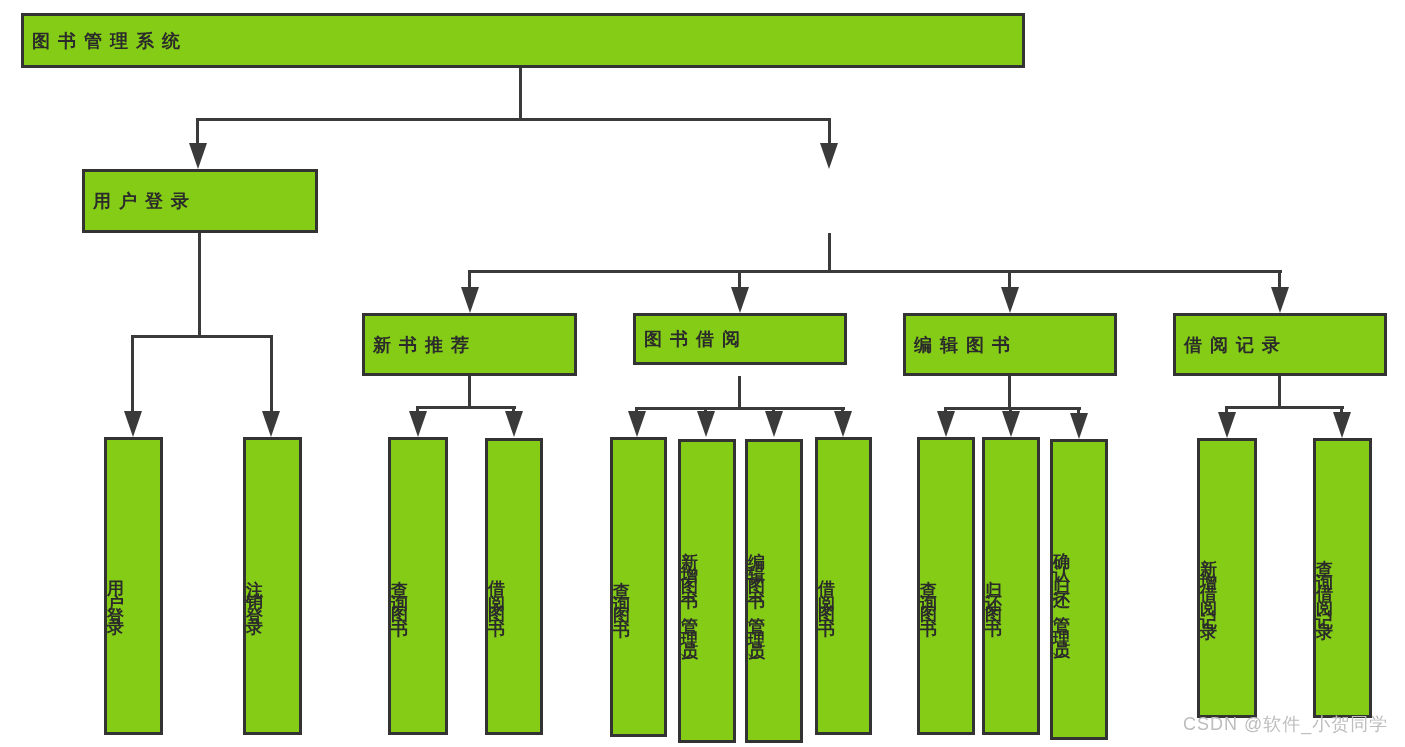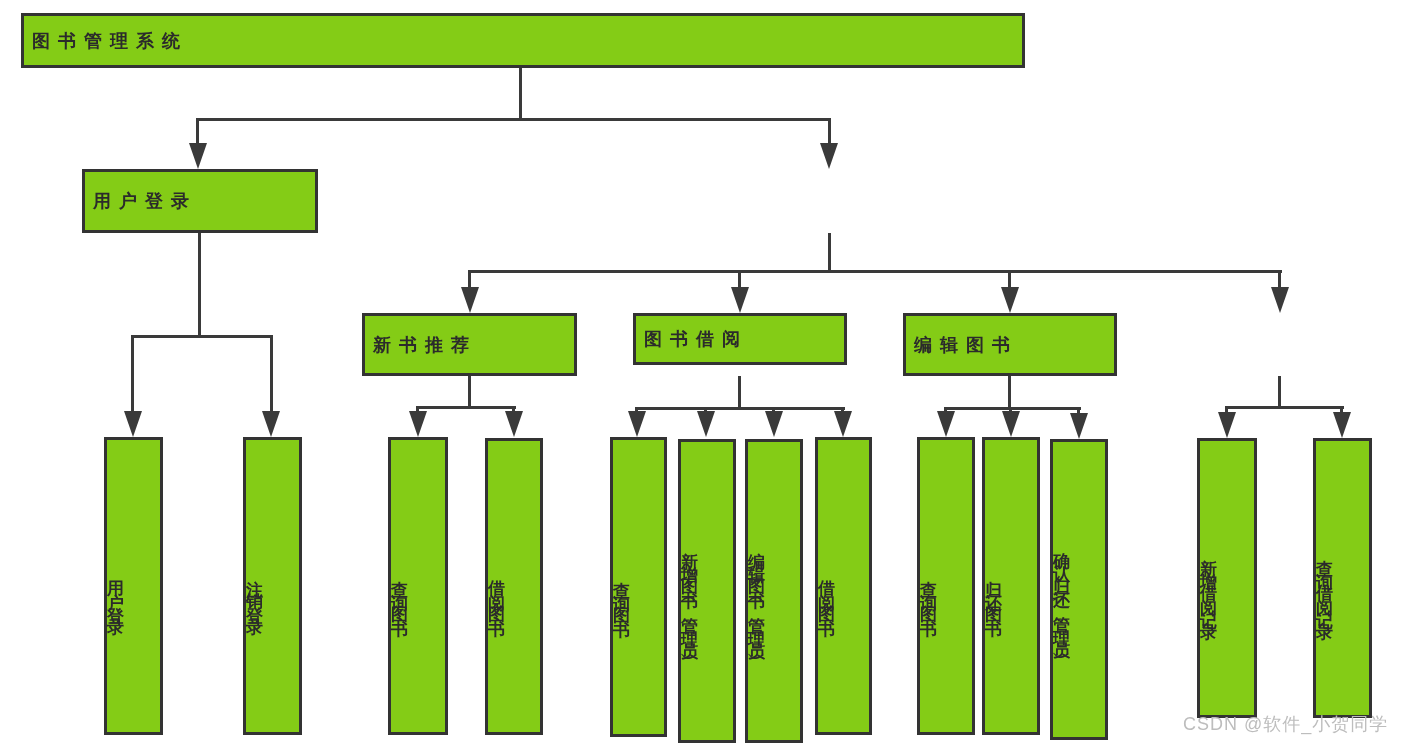--- a/index.html
+++ b/index.html
@@ -100,20 +100,23 @@
 
   <div class="node hnode" style="left:362px;top:313px;width:215px;height:63px">
     <span class="lbl">新书推荐</span>
   </div>
   <div class="node hnode" style="left:633px;top:313px;width:214px;height:52px">
     <span class="lbl">图书借阅</span>
   </div>
   <div class="node hnode" style="left:903px;top:313px;width:214px;height:63px">
     <span class="lbl">编辑图书</span>
   </div>
+  <div class="node hnode" style="left:1173px;top:313px;width:214px;height:63px">
+    <span class="lbl">借阅记录</span>
+  </div>
 
   <div class="vline" style="left:468px;top:376px;height:32px"></div>
   <div class="hline" style="left:416px;top:406px;width:100px"></div>
   <div class="vline" style="left:416px;top:406px;height:8px"></div>
   <div class="arrow" style="left:409px;top:411px"></div>
   <div class="vline" style="left:512px;top:406px;height:8px"></div>
   <div class="arrow" style="left:505px;top:411px"></div>
 
   <div class="vline" style="left:738px;top:376px;height:34px"></div>
   <div class="hline" style="left:635px;top:407px;width:210px"></div>

